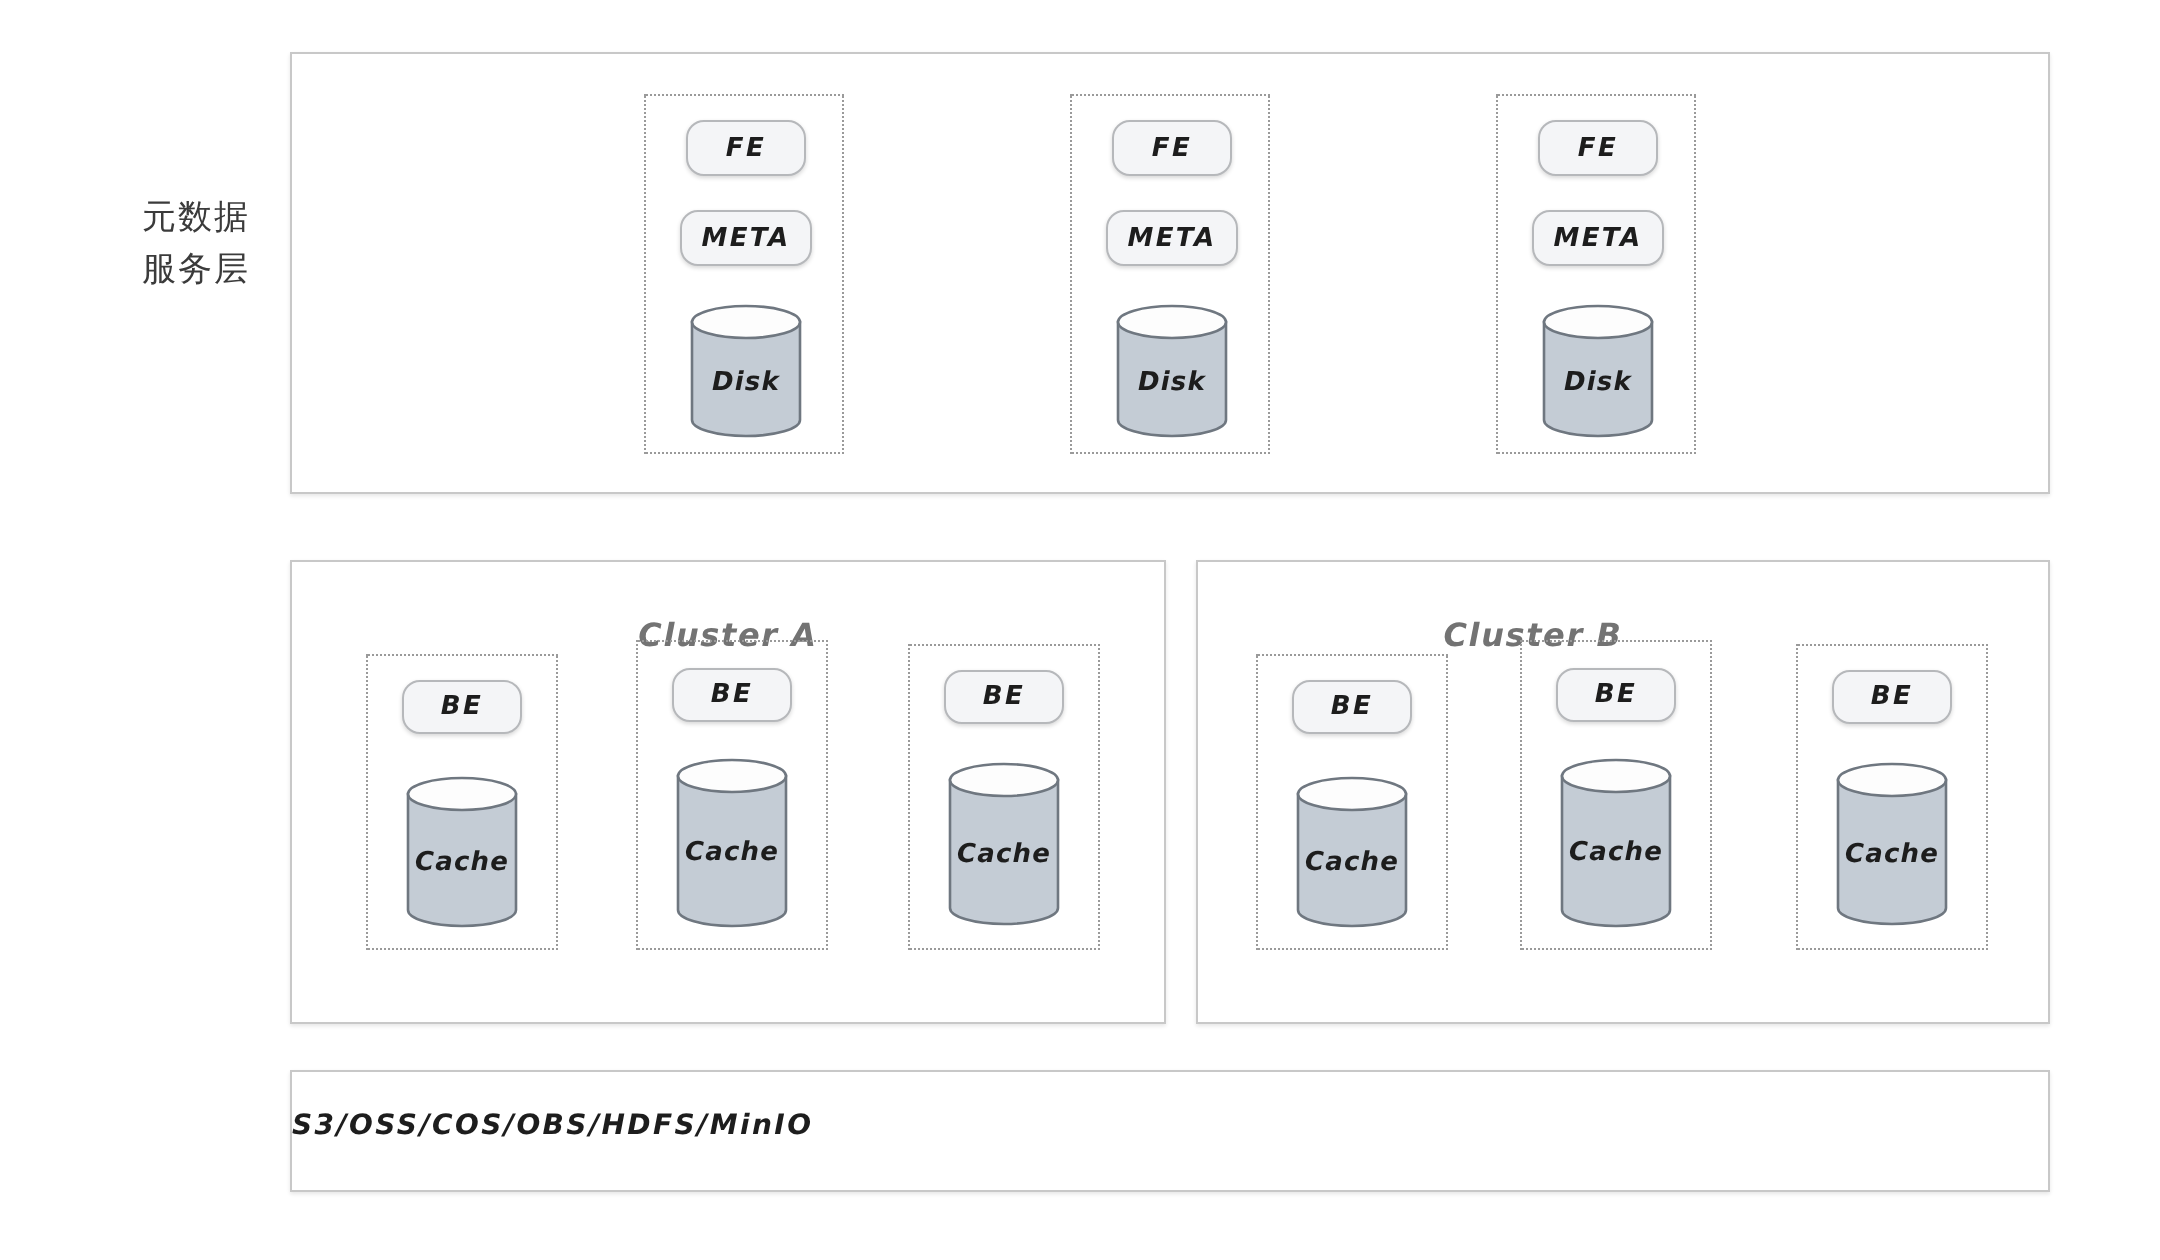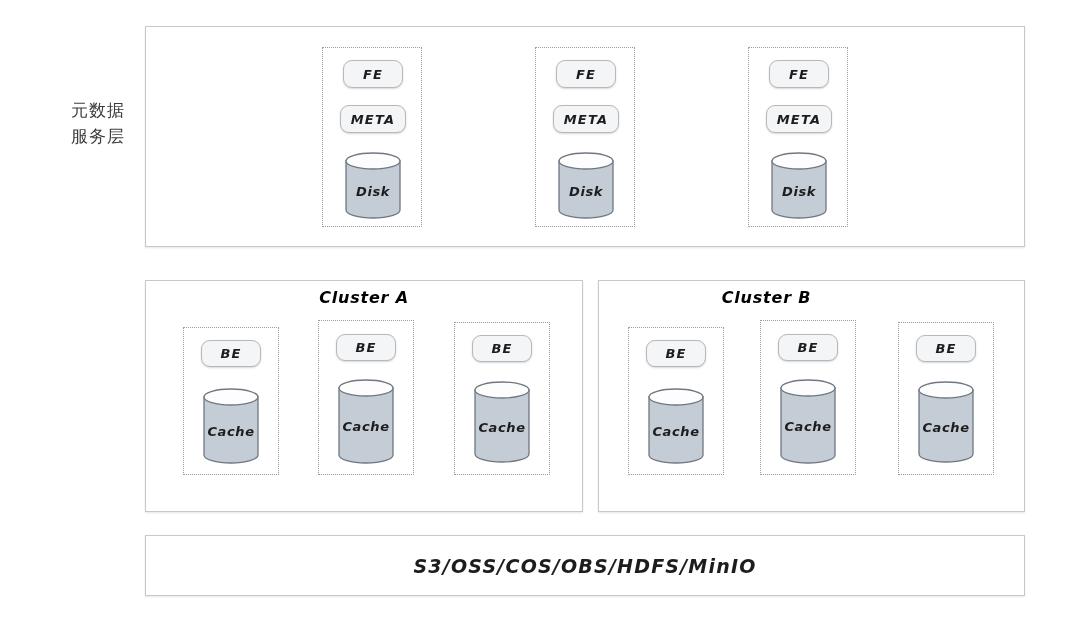--- a/index.html
+++ b/index.html
@@ -16,21 +16,21 @@
     height: 630px;
     background: #ffffff;
   }
 
   
   .layer-caption {
     position: absolute;
     width: 120px;
     text-align: center;
     color: #3b3b3b;
-    font-family: Liberation Sans, sans-serif;
+    font-family: Liberation Mono, monospace;
     font-size: 17px;
     line-height: 26px;
     letter-spacing: 1px;
     white-space: pre-line;
   }
 
   
   .panel {
     position: absolute;
     background: #ffffff;
@@ -76,36 +76,37 @@
     letter-spacing: 0.6px;
     font-style: italic;
     font-weight: 600;
     pointer-events: none;
   }
 
   
   .cluster-title {
     position: absolute;
     text-align: center;
-    color: #000000;
+    color: #737373;
     font-family: "DejaVu Sans", sans-serif;
     font-size: 16px;
     letter-spacing: 0.8px;
     font-style: italic;
     font-weight: 600;
+    margin-top: 20px;
   }
 
   
   .storage-text {
     position: absolute;
     left: 0; right: 0;
-    text-align: center;
+    text-align: left;
     color: #1d1d1d;
     font-family: "DejaVu Sans", sans-serif;
-    font-size: 19px;
+    font-size: 14px;
     letter-spacing: 1.2px;
     font-style: italic;
     font-weight: 600;
   }
 </style>
 </head>
 <body>
 
 <div id="canvas">
 

